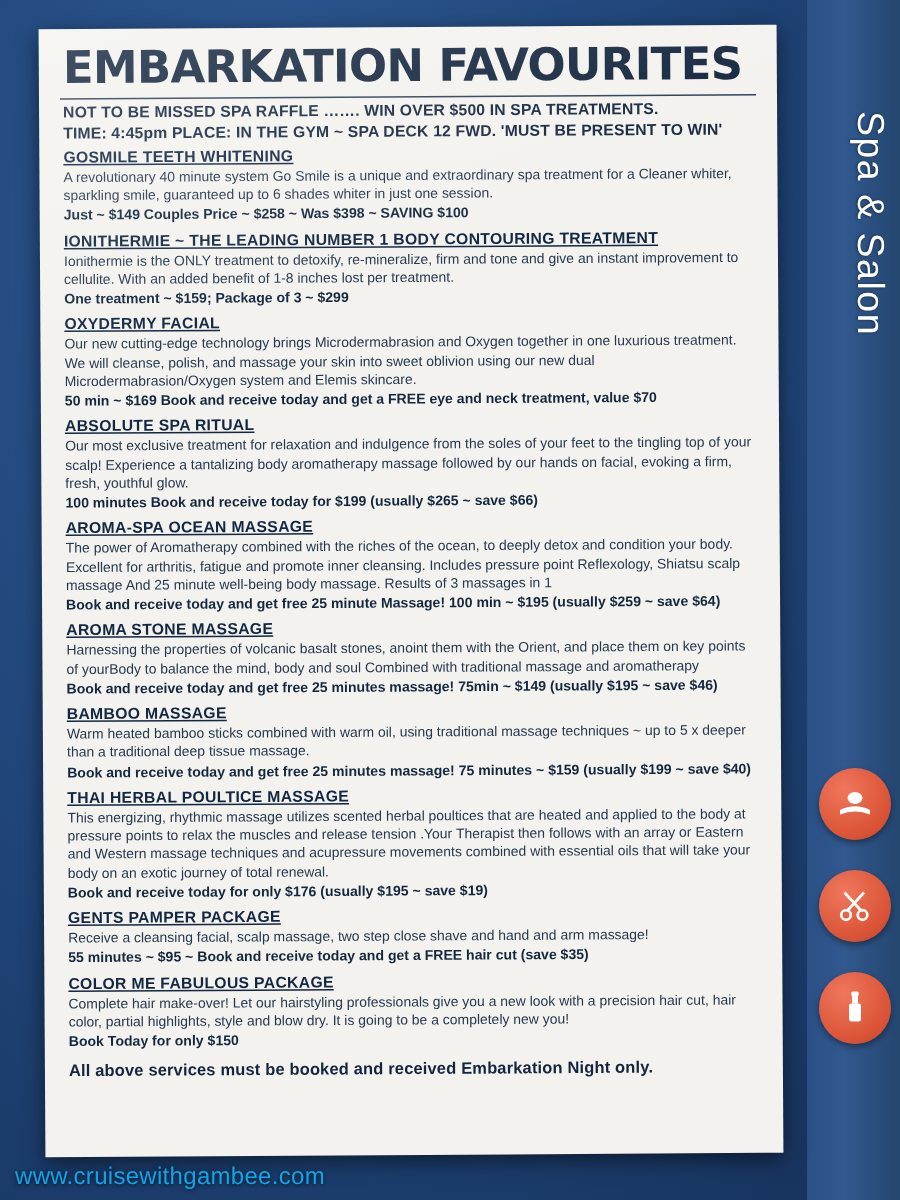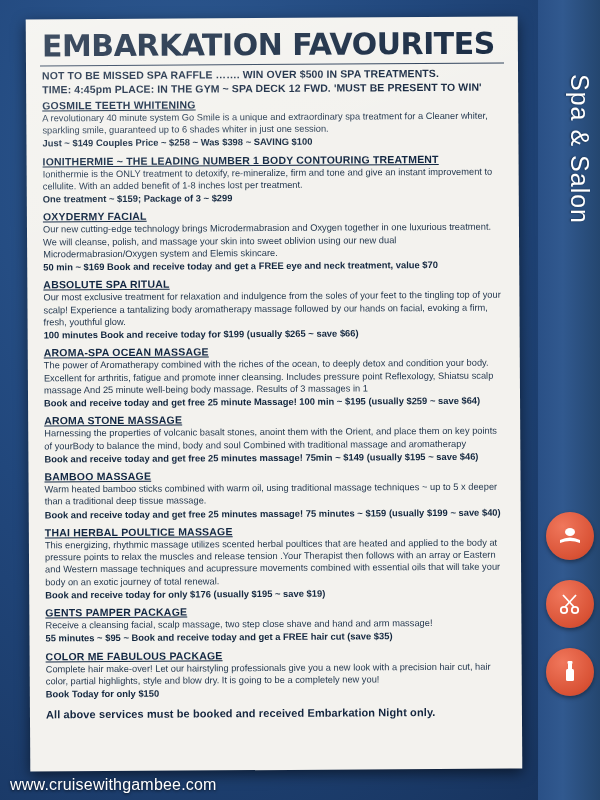--- a/index.html
+++ b/index.html
@@ -134,21 +134,21 @@
     font-size: 11px;
     font-weight: bold;
     margin: 8px 0 0 2px;
     letter-spacing: .1px;
   }
   
   #watermark {
     position: absolute;
     left: 10px;
     bottom: 6px;
-    color: #ffffff;
+    color: #0ea5e9;
     font-size: 16px;
     font-family: "Liberation Sans", sans-serif;
     text-shadow: 0 1px 3px rgba(0,0,0,.7);
     letter-spacing: .2px;
   }
   
   #glare {
     position: absolute;
     left: 0; top: 0; right: 0; bottom: 0;
     pointer-events: none;

